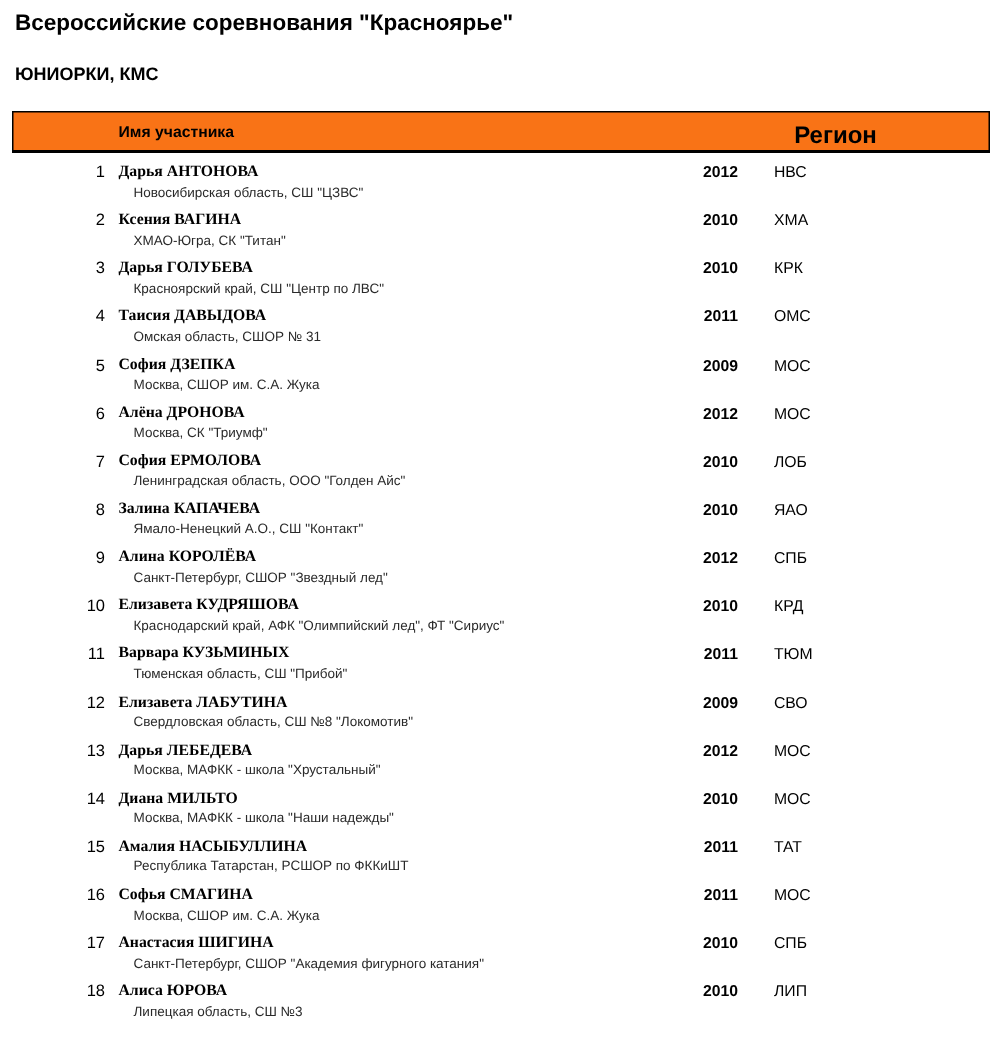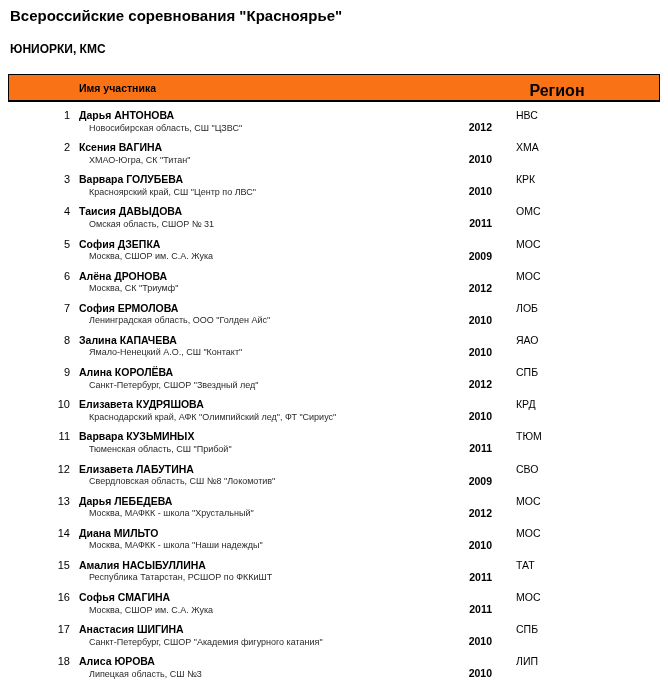--- a/index.html
+++ b/index.html
@@ -76,34 +76,35 @@
     text-align: right;
     font-size: 11px;
   }
   .row .name {
     position: absolute;
     left: 79px;
     top: 5px;
     font-size: 10.5px;
     font-weight: bold;
     white-space: nowrap;
+    font-family: Liberation Serif, serif;
   }
   .row .club {
     position: absolute;
     left: 89px;
     top: 18.5px;
     font-size: 9px;
     color: #2a2a2a;
     white-space: nowrap;
   }
   .row .year {
     position: absolute;
     left: 432px;
     width: 60px;
-    top: 17px;
+    top: 5px;
     text-align: right;
     font-size: 10.5px;
     font-weight: bold;
   }
   .row .region {
     position: absolute;
     left: 516px;
     width: 80px;
     top: 5px;
     text-align: left;
@@ -133,21 +134,21 @@
   <div class="row">
     <span class="num">2</span>
     <span class="name">Ксения ВАГИНА</span>
     <span class="club">ХМАО-Югра, СК "Титан"</span>
     <span class="year">2010</span>
     <span class="region">ХМА</span>
   </div>
 
   <div class="row">
     <span class="num">3</span>
-    <span class="name">Варвара ГОЛУБЕВА</span>
+    <span class="name">Дарья ГОЛУБЕВА</span>
     <span class="club">Красноярский край, СШ "Центр по ЛВС"</span>
     <span class="year">2010</span>
     <span class="region">КРК</span>
   </div>
 
   <div class="row">
     <span class="num">4</span>
     <span class="name">Таисия ДАВЫДОВА</span>
     <span class="club">Омская область, СШОР № 31</span>
     <span class="year">2011</span>

